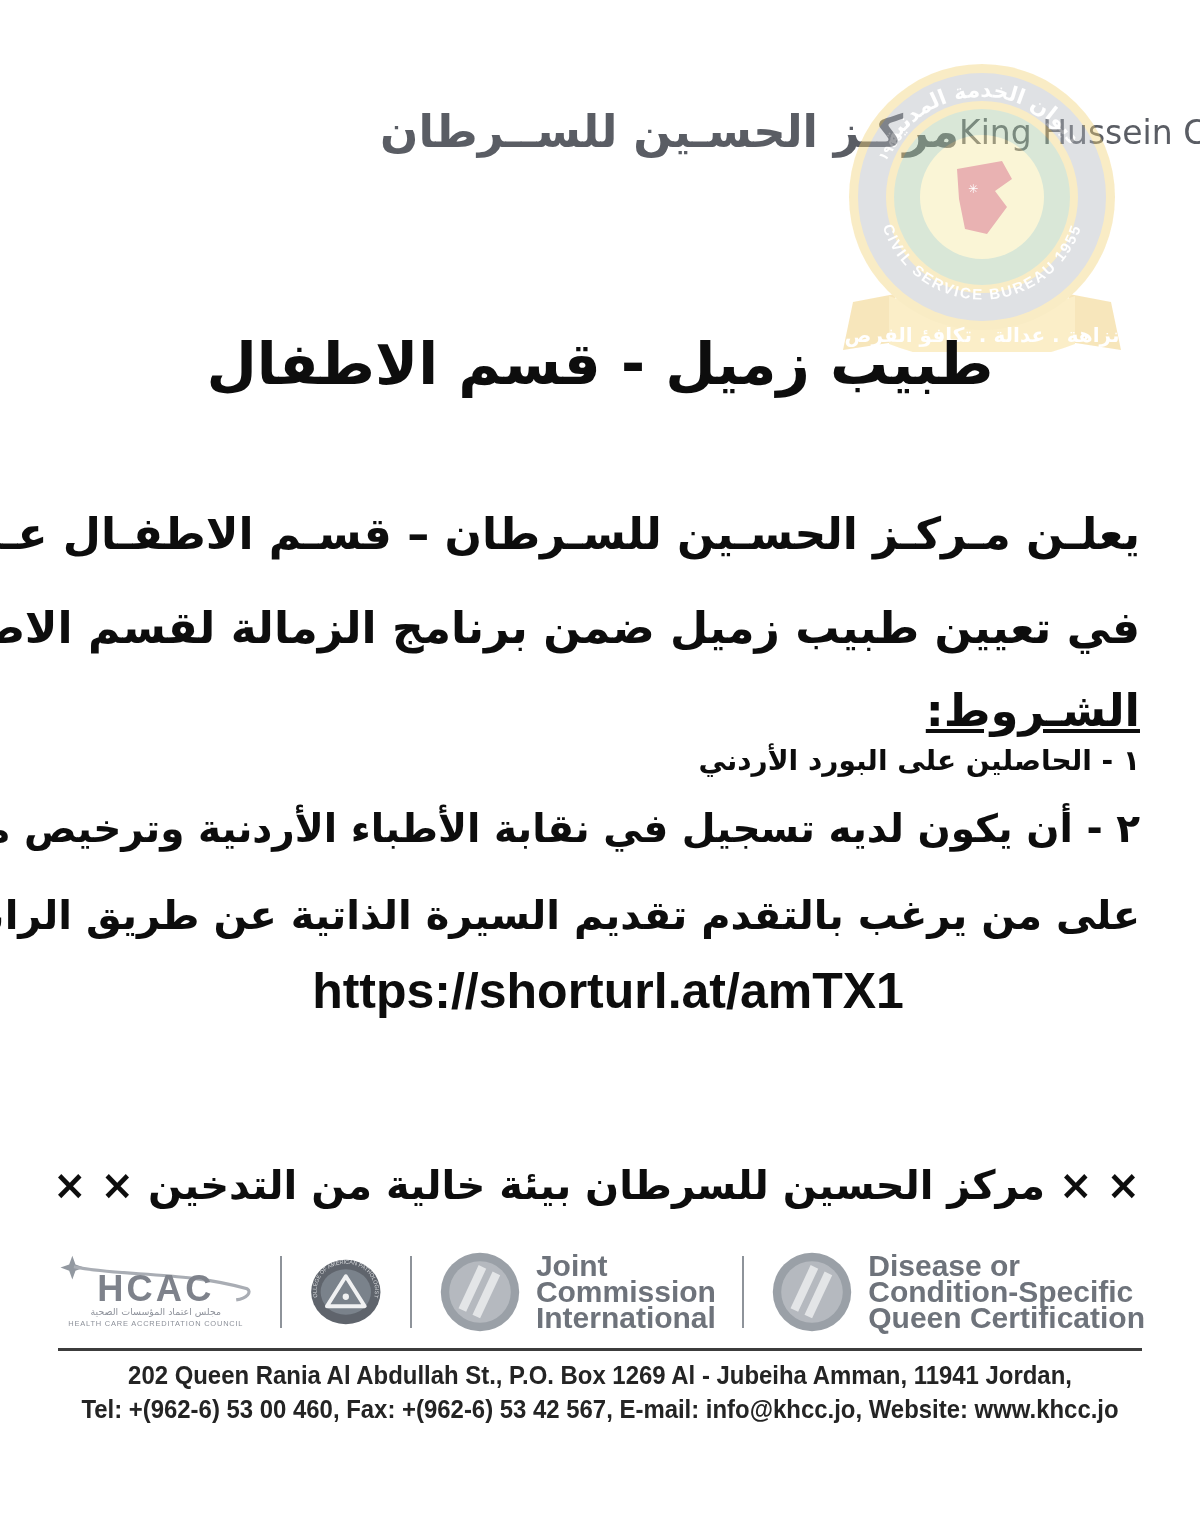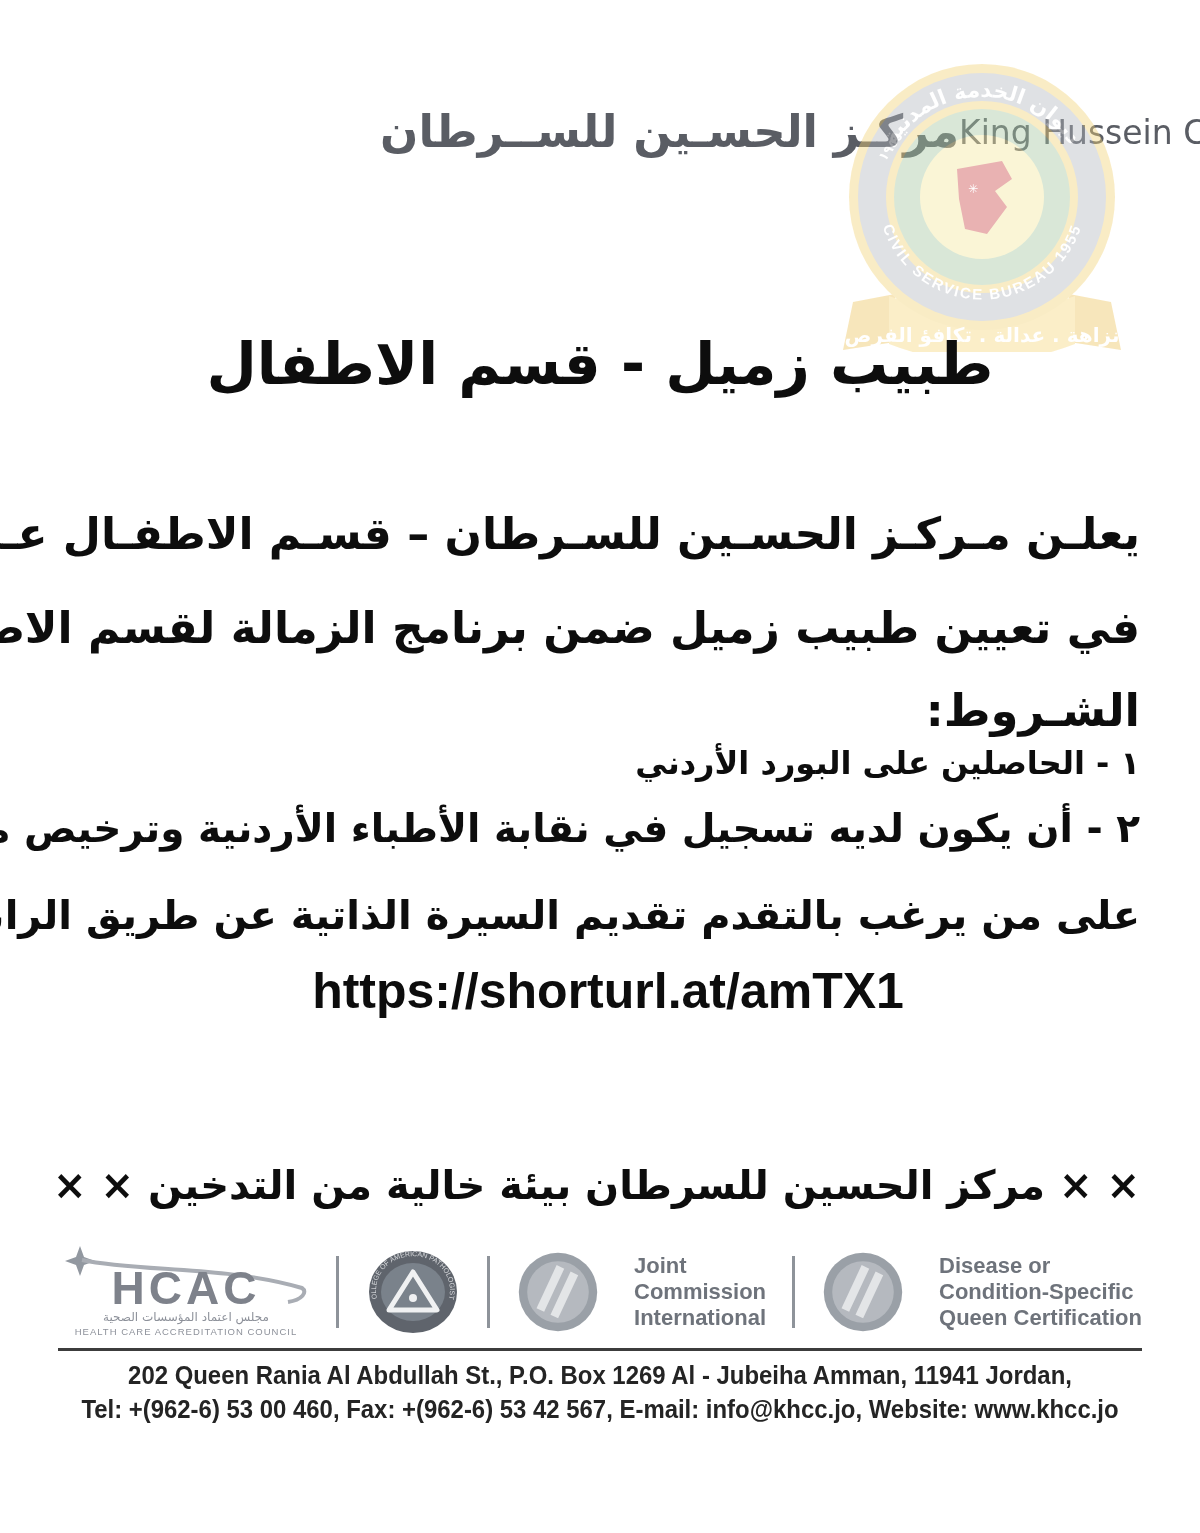--- a/index.html
+++ b/index.html
@@ -43,22 +43,22 @@
   }
   .ar-line {
     left: 60px; right: 60px;
     direction: rtl; font-weight: bold; color: #0d0d0d;
     white-space: nowrap;
   }
   .center { text-align: center; }
   .rightal { text-align: right; }
   .intro1 { top: 508px; font-size: 44px; }
   .intro2 { top: 602px; font-size: 44px; }
-  .shurut { top: 684px; font-size: 45px; }
-  .req1   { top: 744px; font-size: 32px; }
+  .shurut { top: 684px; font-size: 45px; text-decoration: underline; }
+  .req1   { top: 744px; font-size: 28px; }
   .req2   { top: 806px; font-size: 39px; }
   .applyl { top: 892px; font-size: 40px; }
   .urll {
     top: 962px; left: 16px; right: 0; text-align: center;
     font-family: "Liberation Sans", sans-serif;
     font-size: 50px; font-weight: bold; color: #0d0d0d;
     text-decoration: none; display: block;
   }
   .deadline { top: 1042px; font-size: 53px; }
   .smokefree { top: 1162px; font-size: 40px; }
@@ -67,21 +67,21 @@
   .accred-row {
     top: 1240px; left: 55px; right: 55px; height: 104px;
     display: flex; align-items: center; justify-content: center;
     gap: 26px;
   }
   .accred-sep { width: 3px; height: 72px; background: #8e939a; }
   .accred-item { display: flex; align-items: center; gap: 14px; }
   .seal-text {
     font-family: "Liberation Sans", sans-serif;
     font-weight: bold; color: #6e737b;
-    font-size: 22px; line-height: 26px; white-space: nowrap; margin-left: 20px;
+    font-size: 30px; line-height: 26px; white-space: nowrap;
   }
   .footer-rule {
     top: 1348px; left: 58px; right: 58px; height: 3px; background: #3c3c3c;
   }
   .address {
     top: 1358px; left: 0; right: 0; text-align: center;
     font-family: "Liberation Sans", sans-serif;
     font-weight: bold; color: #242424;
     font-size: 26px; line-height: 34px;
     transform: scaleX(0.92); transform-origin: 50% 0;

